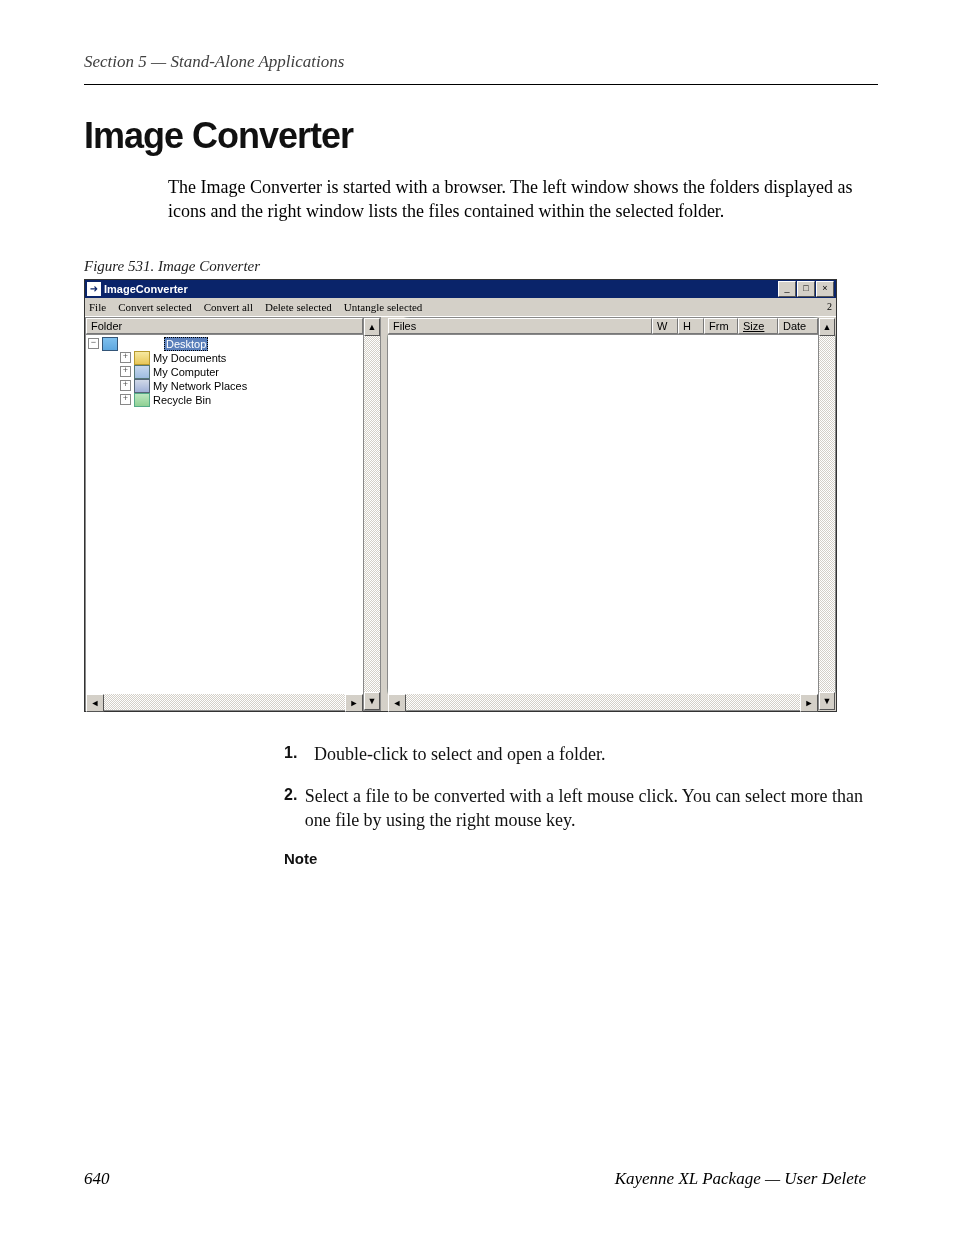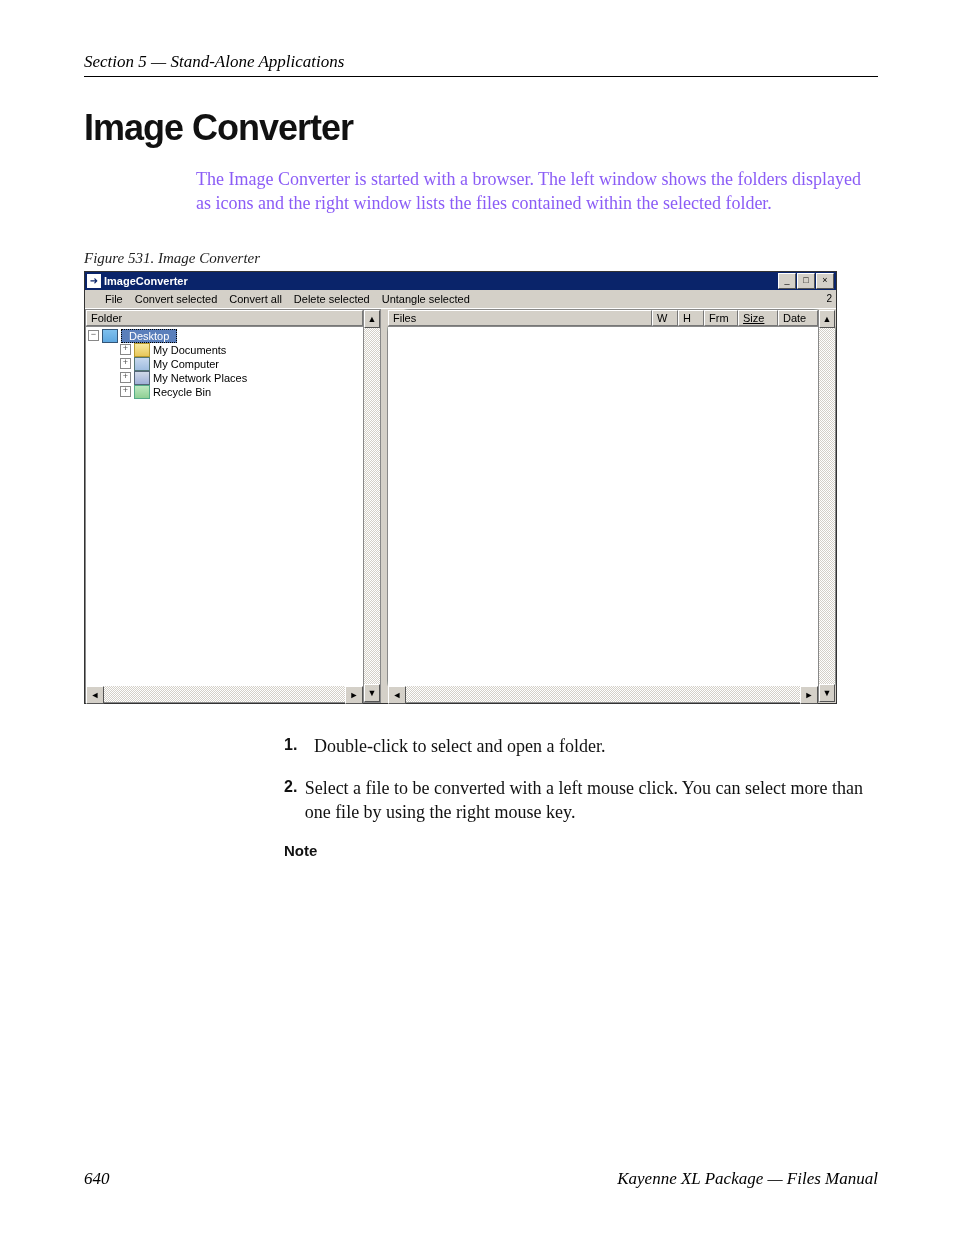--- a/index.html
+++ b/index.html
@@ -14,38 +14,38 @@
   .page {
     padding: 52px 76px 40px 84px;
     box-sizing: border-box;
     width: 100%;
     height: 100%;
     position: relative;
   }
   .section-header {
     font-style: italic;
     font-size: 17px;
-    color: #000000;
+    color: #404040;
     border-bottom: 1px solid #000;
-    padding-bottom: 4px;
+    padding-bottom: 12px;
     margin-bottom: 30px;
   }
   .page-title {
     font-family: Arial, sans-serif;
     font-weight: 600;
     font-size: 36px;
     letter-spacing: -1px;
     color: #111;
     margin: 0 0 18px 0;
   }
   .intro-para {
     font-size: 18px;
     line-height: 1.35;
-    color: #8b5cf6;
-    margin-left: 112px;
+    color: #000000;
+    margin-left: 84px;
     margin-right: 0;
     margin-bottom: 34px;
   }
   .figure-caption {
     font-style: italic;
     font-size: 15px;
     color: #222;
     margin-bottom: 4px;
   }
 
@@ -83,23 +83,24 @@
     border: 1px solid #fff;
     border-right-color:#555; border-bottom-color:#555;
     font-size: 9px; line-height: 12px; text-align: center;
     color:#000;
   }
   .menubar {
     background: #d4d0c8;
     height: 18px;
     display: flex;
     align-items: center;
-    padding: 0 20px;
+    padding: 0 4px;
     gap: 12px;
     border-bottom: 1px solid #fff;
+    font-family: Liberation Serif, serif;
   }
   .menubar span { font-size: 11px; color:#000; }
   .panes {
     display: flex;
     height: 394px;
     background: #d4d0c8;
     padding: 0;
   }
   .pane {
     display: flex;
@@ -177,37 +178,38 @@
   }
   .ico-desktop { background: linear-gradient(#7ec0ee,#5fa8e0); border:1px solid #357; }
   .ico-folder { background: linear-gradient(#f7e9a0,#e8c75a); border:1px solid #b89a2e; }
   .ico-computer { background: linear-gradient(#c7d8ee,#9fbde0); border:1px solid #577; }
   .ico-network { background: linear-gradient(#d0d8e8,#a0b0d8); border:1px solid #567; }
   .ico-recycle { background: linear-gradient(#bde8c0,#8fd094); border:1px solid #5a8; }
   .tree .selected {
     background: repeating-linear-gradient(90deg,#5a7fbb 0 1px,#5a7fbb 1px);
     color:#fff;
     border:1px dotted #000;
-    padding:0 7px;
+    padding:0 1px;
+    margin-left:43px;
   }
   .indent1 { margin-left: 32px; }
 
   
   .steps {
     margin-left: 200px;
     font-size: 18px;
     color:#111;
   }
   .step-row { display:flex; margin-bottom: 18px; line-height:1.35; }
   .step-num { font-weight: bold; font-family: Arial, sans-serif; width: 30px; font-size:16px; }
   .note-row { display:flex; margin-top:6px; }
   .note-label { font-family: Arial, sans-serif; font-weight:700; font-size:15px; width:70px; }
   .note-body { font-family: Arial, sans-serif; font-size:15.5px; line-height:1.35; flex:1; color:#111; }
 
-  .footer { position:absolute; bottom:46px; left:84px; right:76px; display:flex; justify-content:space-between; font-size:17px; }
+  .footer { position:absolute; bottom:46px; left:84px; right:88px; display:flex; justify-content:space-between; font-size:17px; }
   .footer-page { font-style: italic; }
   .footer-book { font-style: italic; }
 </style>
 </head>
 <body>
 
 <div class="page">
   <div class="section-header">Section 5 — Stand-Alone Applications</div>
 
   <h1 class="page-title">Image Converter</h1>
@@ -324,15 +326,15 @@
       <div class="step-num">2.</div>
       <div>Select a file to be converted with a left mouse click. You can select more than one file by using the right mouse key.</div>
     </div>
     <div class="note-row">
       <div class="note-label">Note</div>
     </div>
   </div>
 
   <div class="footer">
     <span class="footer-page">640</span>
-    <span class="footer-book">Kayenne XL Package — Files Manual</span>
+    <span class="footer-book">Kayenne XL Package — User Delete</span>
   </div>
 </div>
 
 </body></html>

